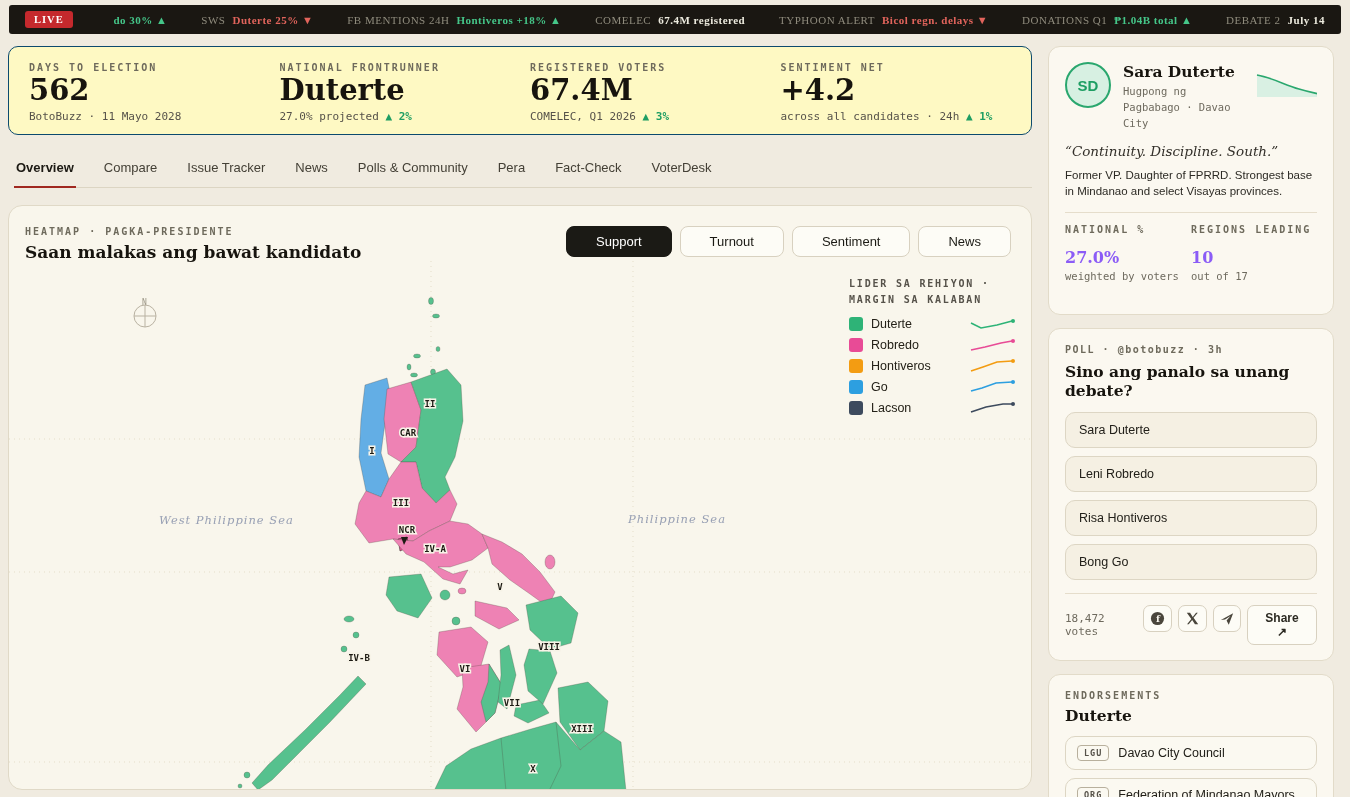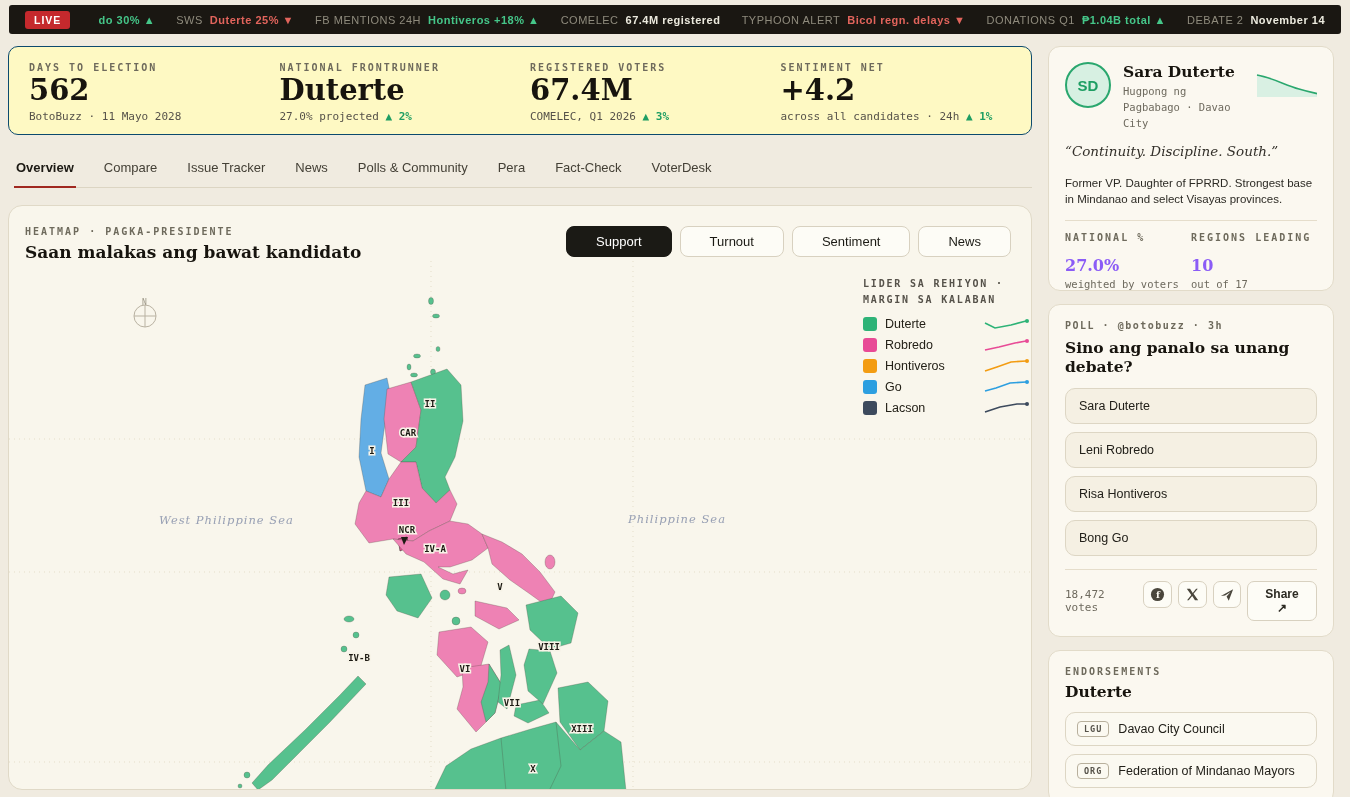--- a/index.html
+++ b/index.html
@@ -3,21 +3,21 @@
 <meta charset="utf-8">
 <style>
   * { margin:0; padding:0; box-sizing:border-box; }
   html,body { width:1350px; height:797px; overflow:hidden; }
   body { background:#f0ebe0; font-family:"Liberation Sans", sans-serif; color:#211e16; }
   .serif { font-family:"DejaVu Serif", serif; }
 
   
   .ticker { margin:5px 9px 0; height:29px; background:#1a1712; border-radius:3px;
     display:flex; align-items:center; padding:0 16px; justify-content:space-between;
-    font-family:Liberation Sans, sans-serif; font-size:11px; white-space:nowrap; overflow:hidden; }
+    font-family:Liberation Serif, serif; font-size:11px; white-space:nowrap; overflow:hidden; }
   .live-badge { background:#c5292d; color:#fff; font-weight:bold; font-size:10.5px;
     padding:3px 9px; border-radius:3px; letter-spacing:1px; }
   .tk-item { display:flex; gap:7px;text-align:center; }
   .tk-label { color:#8f8b7d; letter-spacing:.5px; }
   .tk-val { font-weight:bold; letter-spacing:.5px; }
   .tk-up { color:#45c689; } .tk-down { color:#e2645c; } .tk-plain { color:#eceade; }
 
   
   .page { display:flex; gap:16px; padding:12px 16px 0 8px; }
   .main-col { width:1024px; flex:none; }
@@ -43,39 +43,39 @@
   .map-panel { margin-top:17px; background:#f9f6ec; border:1px solid #e0d9c7; border-radius:14px;
     height:585px; position:relative; overflow:hidden; }
   .map-head { display:flex; justify-content:space-between; align-items:flex-start; padding:20px 20px 0 16px; }
   .map-title { font-family:"DejaVu Serif", serif; font-weight:bold; font-size:17px; margin-top:5px; color:#17140e; }
   .mode-row { display:flex; gap:8px; }
   .mode-btn { font-size:13px; padding:7px 29px; border-radius:8px; border:1px solid #d8d1c0;
     background:#fdfcf6; color:#1b1a14; cursor:pointer; }
   .mode-btn.active { background:#1b1a15; color:#fff; border-color:#1b1a15; }
   .map-area { position:absolute; left:0; top:55px; width:1024px; height:530px; }
 
-  .legend { position:absolute; top:15px; right:2px; width:168px; }
+  .legend { position:absolute; top:15px; right:16px; width:168px; }
   .legend-title { font-family:"DejaVu Sans Mono", monospace; font-size:10px; letter-spacing:1.8px;
     color:#56524a; font-weight:bold; line-height:1.6; }
   .legend-rows { margin-top:8px; display:flex; flex-direction:column; gap:5px; }
   .legend-row { display:flex; align-items:center; gap:8px; cursor:pointer; }
   .sw { width:14px; height:14px; border-radius:3px; flex:none; }
   .legend-name { font-size:12.5px; color:#242118; flex:1; }
   .spark { flex:none; }
 
   
   .card { background:#fbf8f0; border:1px solid #e2dbc9; border-radius:12px; padding:15px 16px; margin-bottom:13px; }
   .cand-head { display:flex; gap:12px; }
   .avatar { width:46px; height:46px; border-radius:50%; border:2px solid #2aa76e; background:#d7f0e2;
     color:#1e9e63; font-weight:bold; font-size:15px; display:flex; align-items:center; justify-content:center; flex:none; }
   .cand-name { font-family:"DejaVu Serif", serif; font-weight:bold; font-size:15.5px; color:#17140e; }
   .cand-party { font-family:"DejaVu Sans Mono", monospace; font-size:10.5px; color:#6e6a5e; margin-top:3px; line-height:1.5; width:120px; }
   .cand-spark { margin-left:auto; margin-top:8px; }
   .quote { font-family:"DejaVu Serif", serif; font-style:italic; font-size:13.5px; color:#33302a; margin-top:12px; }
-  .bio { font-size:11.5px; color:#2c2a24; margin-top:16px; line-height:1.4; }
+  .bio { font-size:11.5px; color:#2c2a24; margin-top:8px; line-height:1.4; }
   .card hr { border:none; border-top:1px solid #e5ddcb; margin:13px 0 11px; }
   .cand-stats { display:grid; grid-template-columns:1fr 1fr; }
   .big-num { font-family:"DejaVu Serif", serif; font-weight:bold; font-size:16px; color:#8b5cf6; margin-top:13px; }
   .stat-note { font-family:"DejaVu Sans Mono", monospace; font-size:10.5px; color:#6e6a5e; margin-top:3px; }
 
   .poll-q { font-family:"DejaVu Serif", serif; font-weight:bold; font-size:15.5px; margin-top:7px; color:#17140e; }
   .poll-opts { margin-top:12px; display:flex; flex-direction:column; gap:8px; }
   .poll-opt { background:#f5f0e3; border:1px solid #ddd6c4; border-radius:10px; padding:10px 13px;
     font-size:12.5px; color:#22201a; cursor:pointer; }
   .poll-foot { display:flex; align-items:center; margin-top:11px; }
@@ -118,21 +118,21 @@
   <span class="tk-item">
       <span class="tk-label">TYPHOON ALERT</span>
       <span class="tk-val tk-down">Bicol regn. delays ▼</span>
     </span>
   <span class="tk-item">
       <span class="tk-label">DONATIONS Q1</span>
       <span class="tk-val tk-up">₱1.04B total ▲</span>
     </span>
   <span class="tk-item">
       <span class="tk-label">DEBATE 2</span>
-      <span class="tk-val tk-plain">November 14</span>
+      <span class="tk-val tk-plain">July 14</span>
     </span>
 </div>
 
 <div class="page">
 <div class="main-col">
 
   <div class="stats-card">
     <div>
       <div class="kicker">DAYS TO ELECTION</div>
       <div class="stat-value serif">562</div>
@@ -315,21 +315,21 @@
                 </svg>
           </div>
         </div>
       </div>
     </div>
   </div>
 </div>
 
 <div class="side-col">
 
-  <div class="card" style="padding-bottom:0;">
+  <div class="card" style="padding-bottom:32px;">
     <div class="cand-head">
       <div class="avatar">SD</div>
       <div>
         <div class="cand-name">Sara Duterte</div>
         <div class="cand-party">Hugpong ng Pagbabago · Davao City</div>
       </div>
       <svg class="cand-spark" width="68" height="28">
         <path d="M2,5 C18,8 30,15 44,19 54,22 60,23 64,24 L64,27 L2,27 Z" fill="#d9f0e3"></path>
         <path d="M2,5 C18,8 30,15 44,19 54,22 60,23 64,24" fill="none" stroke="#2aa76e" stroke-width="1.6"></path>
         <circle cx="64" cy="24" r="2.2" fill="#2aa76e"></circle>

